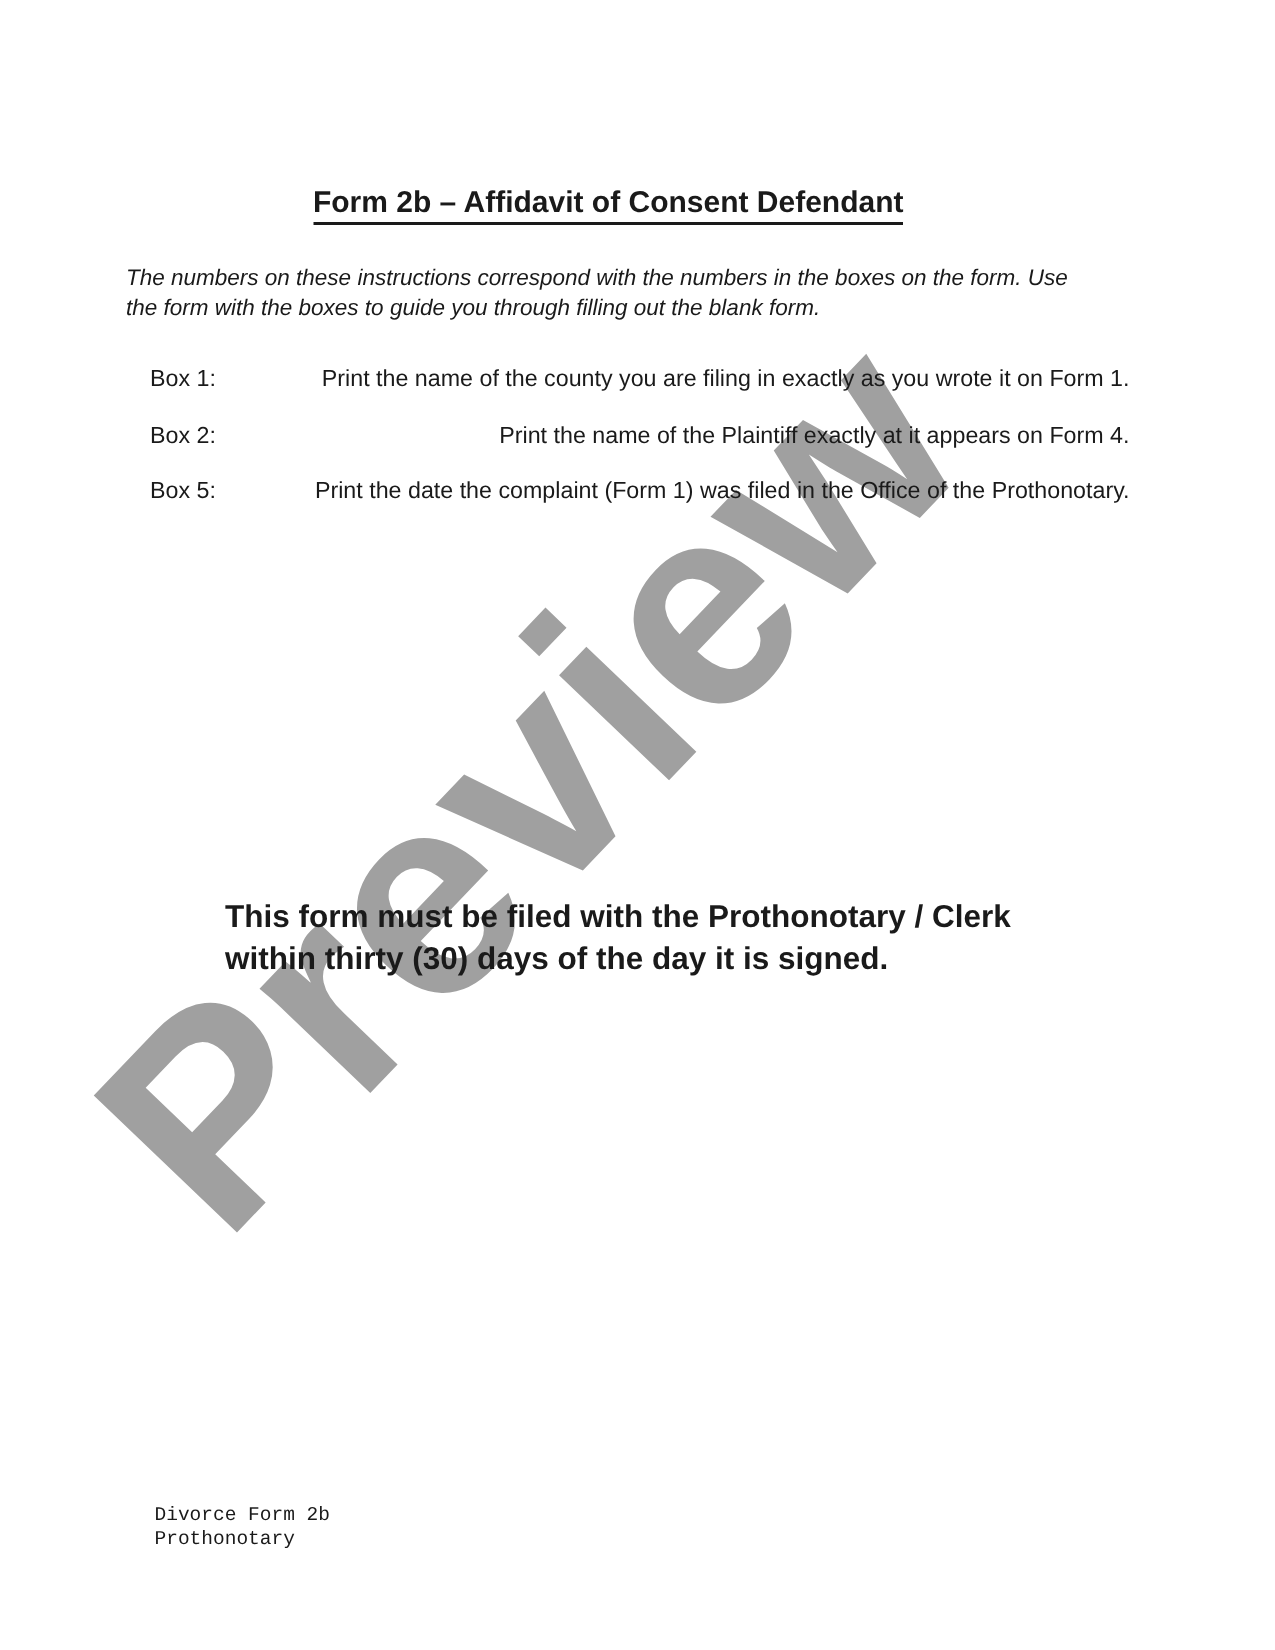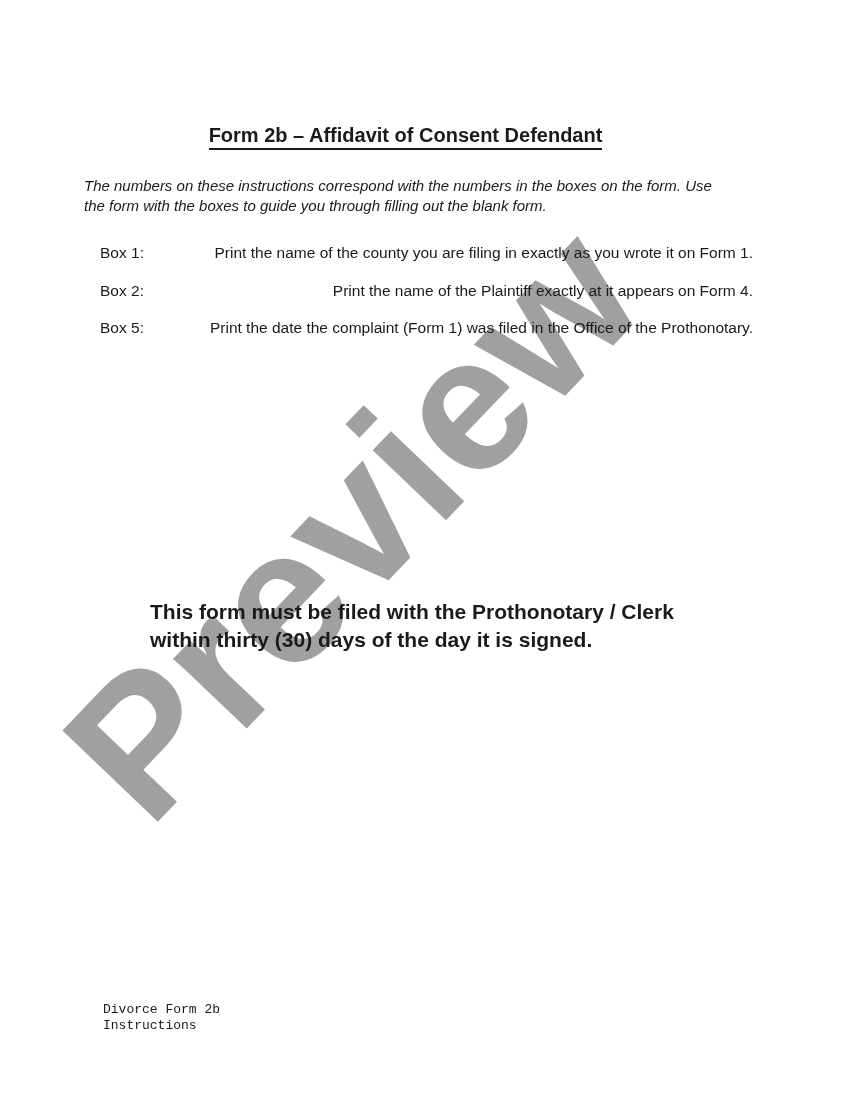--- a/index.html
+++ b/index.html
@@ -132,17 +132,17 @@
       </div>
 
 
 
     </div>
 
     <p class="notice">This form must be filed with the Prothonotary / Clerk within thirty (30) days of the day it is signed.</p>
 
     <div class="footer">
       <div>Divorce Form 2b</div>
-      <div>Instructions</div>
+      <div>Prothonotary</div>
     </div>
 
   </div>
 </div>
 
 </body></html>

